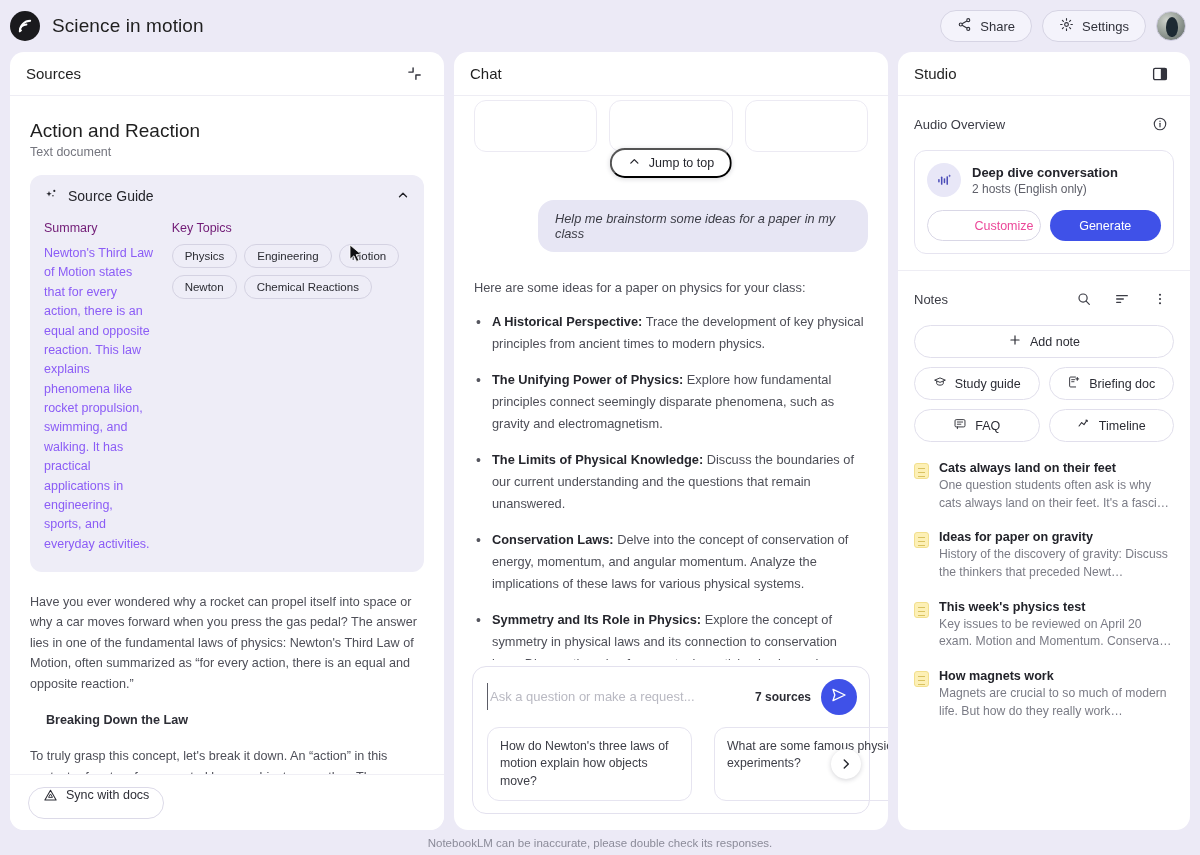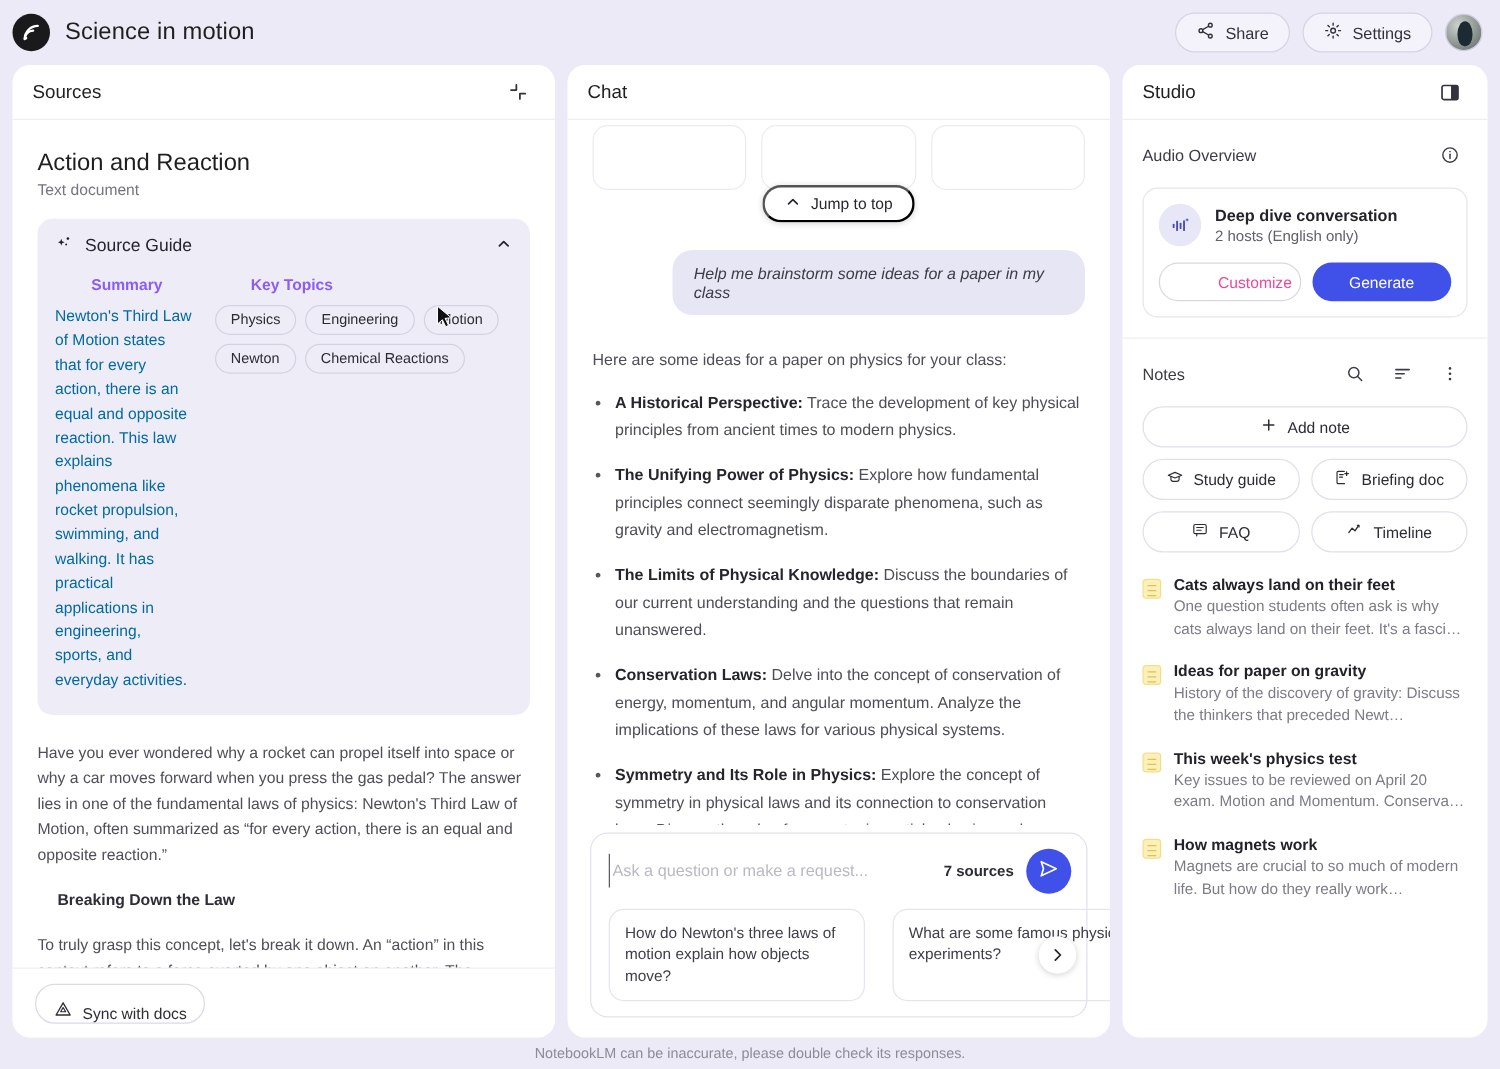--- a/index.html
+++ b/index.html
@@ -120,24 +120,24 @@
     font-size: 14px; font-weight: 500; color: #24252b;
     cursor: pointer;
   }
   .guide-head .chev { margin-left: auto; }
   .guide-grid {
     display: flex; gap: 18px; margin-top: 16px;
   }
   .guide-col-left { width: 200px; }
   .guide-col-right { flex: 1 1 auto; }
   .guide-label {
-    font-size: 12.5px; font-weight: 700; color: #8b5cf6; margin-bottom: 9px; margin-left: 29px;
+    font-size: 12.5px; font-weight: 400; color: #701a75; margin-bottom: 9px;
   }
   .guide-summary {
-    font-size: 12.5px; line-height: 1.55; color: #0369a1;
+    font-size: 12.5px; line-height: 1.55; color: #8b5cf6;
   }
   .topics { display: flex; flex-wrap: wrap; gap: 7px; }
   .topic-chip {
     border: 1px solid #d4d2e2;
     border-radius: 14px;
     padding: 5px 12px;
     font-size: 11.5px;
     color: #2a2b32;
     background: transparent;
     cursor: pointer;
@@ -156,21 +156,21 @@
 
   .src-footer {
     flex: 0 0 auto;
     height: 56px;
     display: flex; align-items: center;
     padding: 0 18px;
     border-top: 1px solid #f0eff5;
     background: #fff;
   }
   .sync-btn {
-    display: inline-flex; align-items: flex-end; gap: 8px;
+    display: inline-flex; align-items: flex-start; gap: 8px;
     height: 32px; padding: 0 14px;
     border-radius: 18px;
     border: 1px solid #dcdae8;
     background: #fff;
     font-size: 12.5px; color: #2d2e36;
     cursor: pointer;
   }
 
   
   .chat-body {

